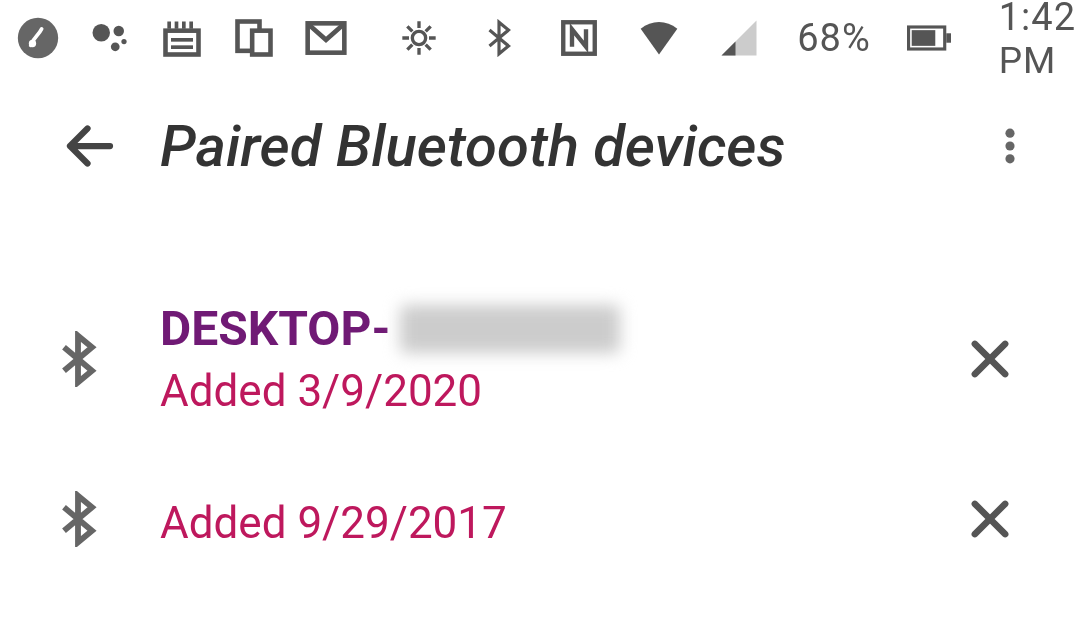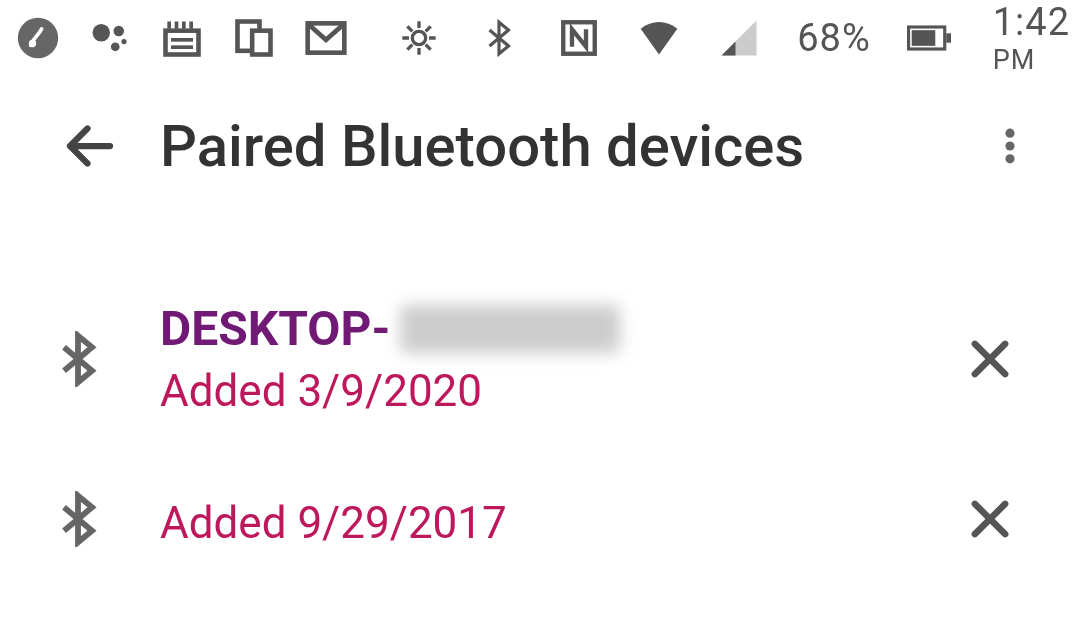--- a/index.html
+++ b/index.html
@@ -18,35 +18,36 @@
   }
   .status-right {
     margin-left: auto;
     display: flex;
     align-items: center;
     gap: 36px;
   }
   .ic { width: 44px; height: 44px; display: flex; align-items: center; justify-content: center; }
   .ic svg { fill: #555; }
   .status-text { font-size: 38px; font-weight: 400; color: #555; letter-spacing: 1px; }
-  .ampm { font-size: 27px; margin-left: 6px; letter-spacing: 1px; }
+  .ampm { font-size: 37px; margin-left: 12px; letter-spacing: 1px; }
   .app-bar {
     height: 140px;
     display: flex;
     align-items: center;
     padding: 0 40px 0 40px;
   }
   .app-bar .back { width: 100px; display:flex; justify-content:center; }
   .app-bar .title {
     font-size: 58px;
     font-weight: 500;
     color: #333;
     margin-left: 20px;
     flex: 1;
     text-align: left;
+    font-style: italic;
   }
   .app-bar .more { width: 60px; display:flex; justify-content:center; }
   .list { padding: 60px 40px 0 40px; }
   .row {
     display: flex;
     align-items: center;
     padding: 24px 0 48px 0;
   }
   .row .row-icon {
     width: 120px;

